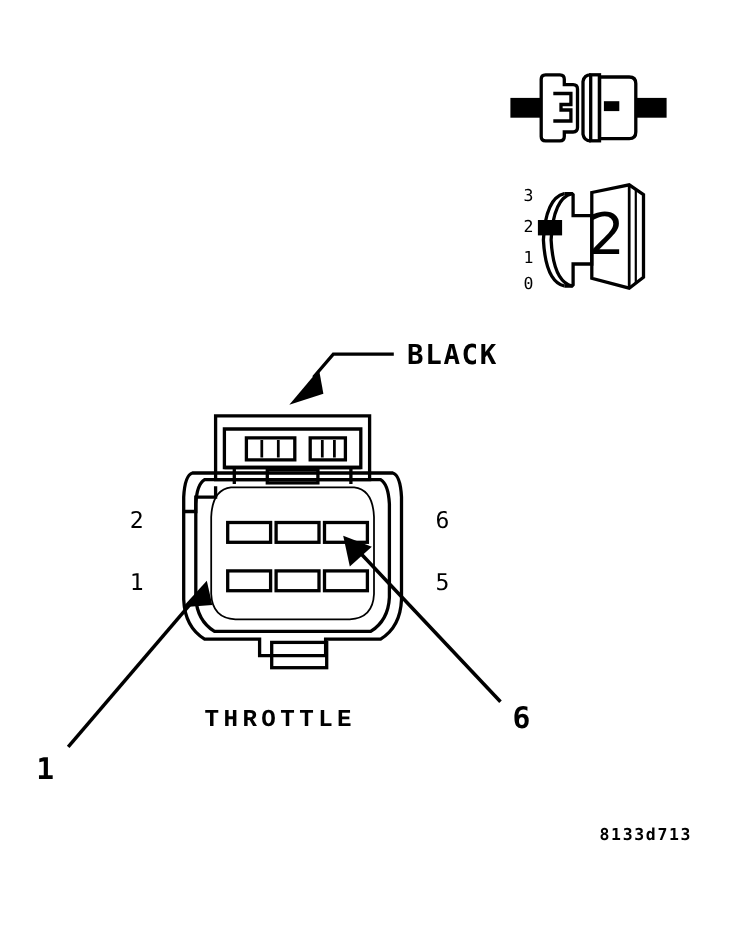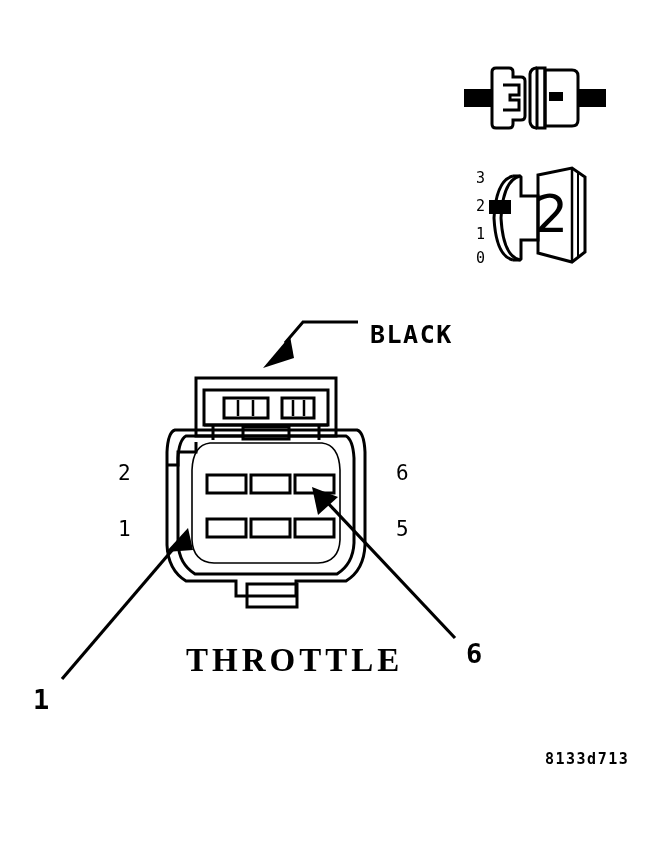--- a/index.html
+++ b/index.html
@@ -36,33 +36,31 @@
   .scale-num {
     font-family: "DejaVu Sans Mono", monospace;
     font-size: 15px;
     font-weight: normal;
   }
   .wire-color {
     font-family: "DejaVu Sans Mono", monospace;
     font-size: 25px;
     font-weight: bold;
     letter-spacing: 1.5px;
-    margin-top: 12px;
   }
   .callout {
     font-family: "DejaVu Sans Mono", monospace;
     font-size: 27px;
     font-weight: bold;
   }
   .caption {
-    font-family: Liberation Serif, serif;
-    font-size: 33px;
+    font-family: Liberation Mono, monospace;
+    font-size: 22px;
     font-weight: bold;
     letter-spacing: 4px;
-    text-align: center;
   }
   .refcode {
     font-family: "DejaVu Sans Mono", monospace;
     font-size: 15px;
     font-weight: bold;
     letter-spacing: 1.5px;
   }
   .body-num {
     font-family: "DejaVu Sans", sans-serif;
     font-size: 52px;

